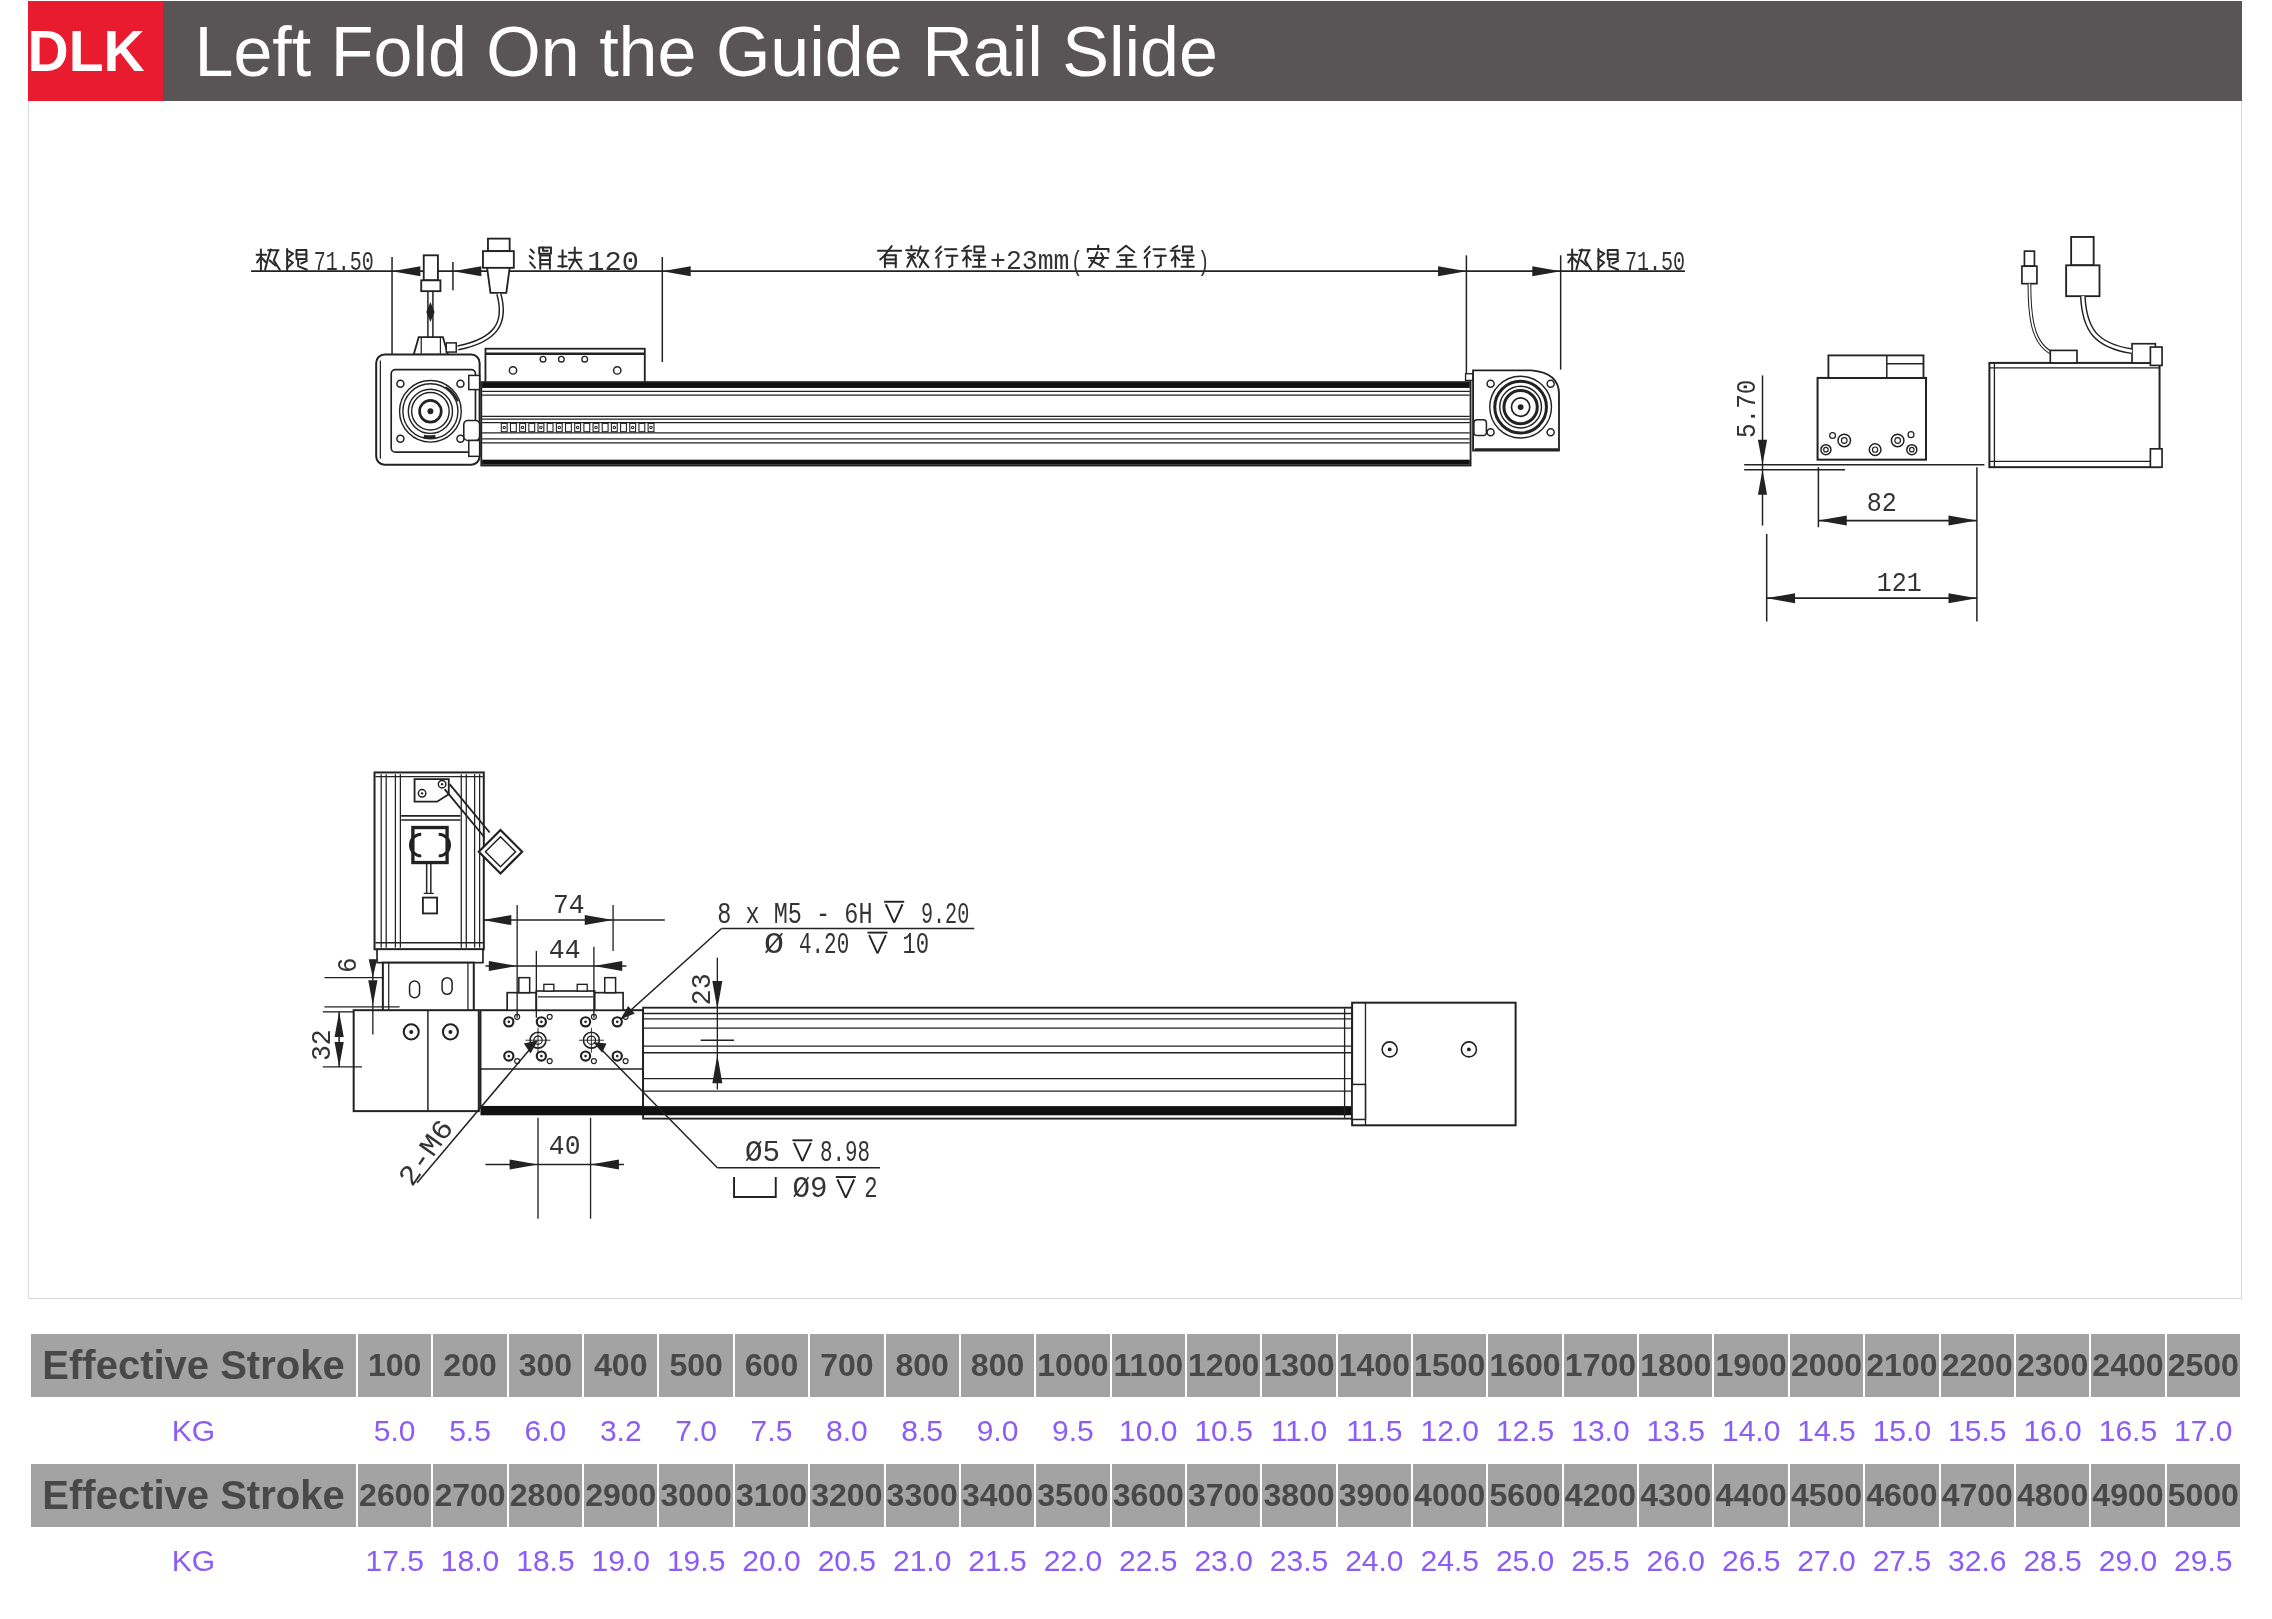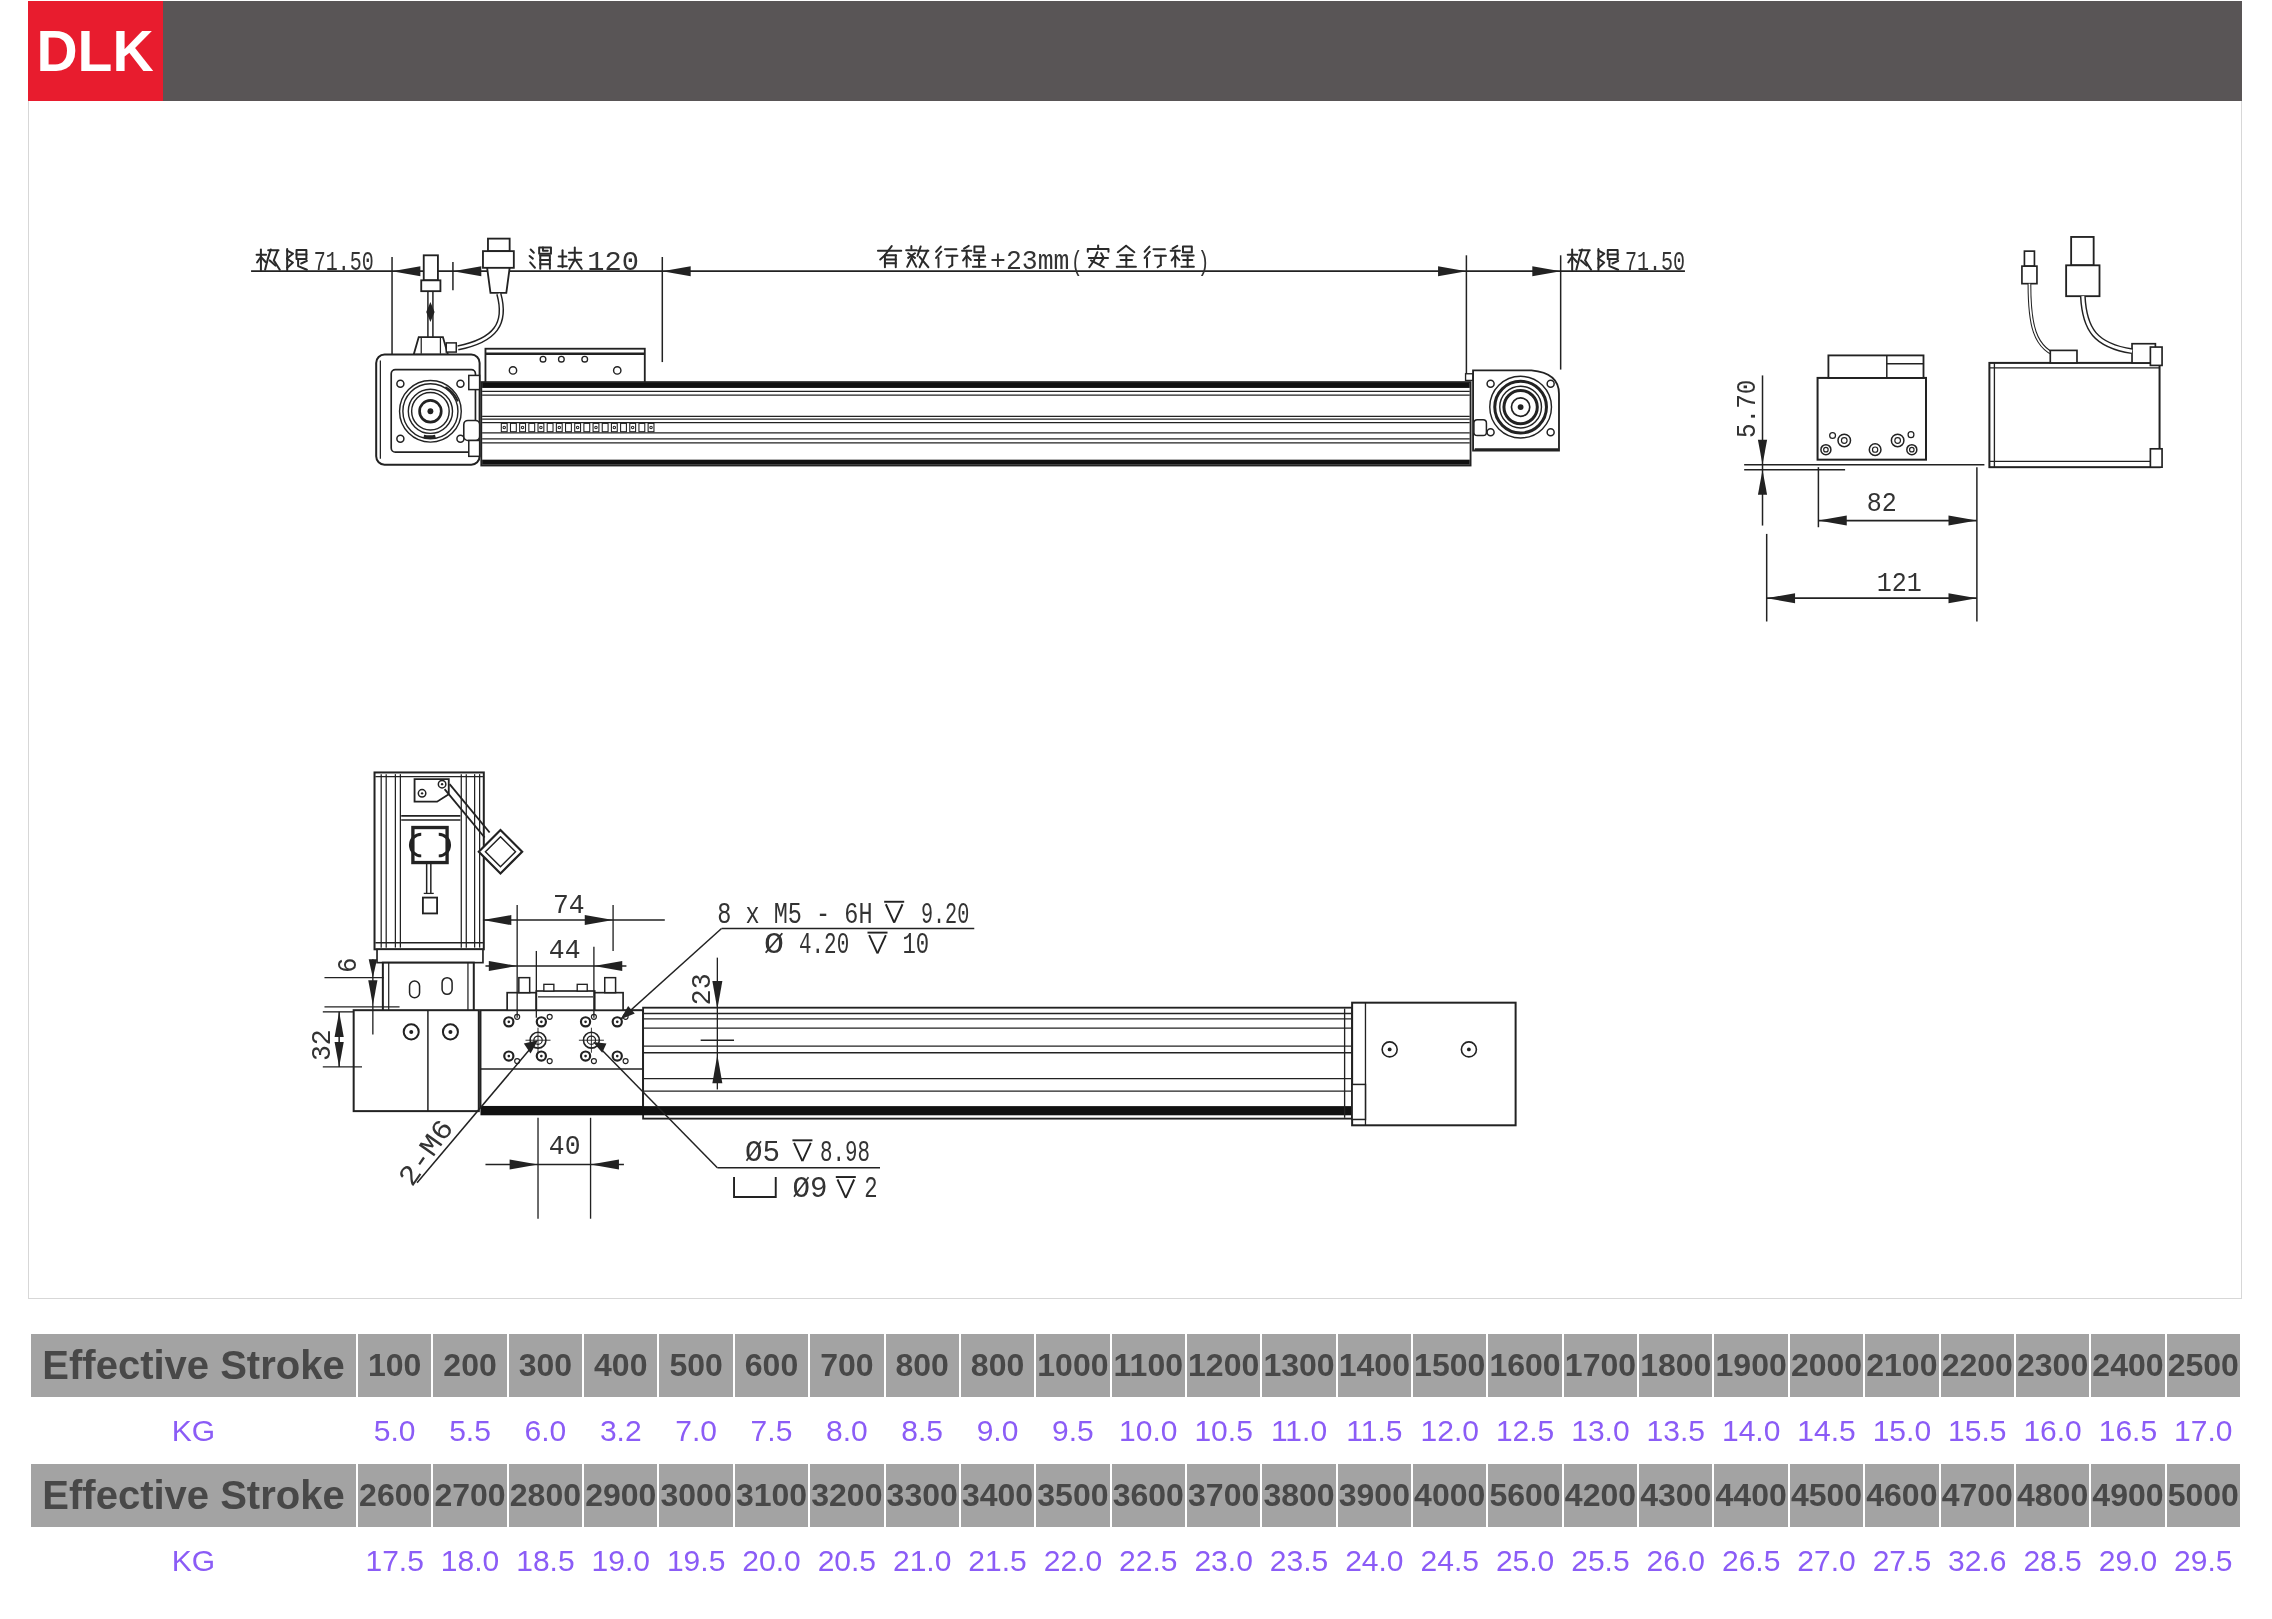--- a/index.html
+++ b/index.html
@@ -1,33 +1,34 @@
 <!DOCTYPE html>
 <html style="font-size:13.3px"><head><meta charset="utf-8">
 <style>
 html,body{margin:0;padding:0;width:2273px;height:1620px;background:#fff;overflow:hidden}
 body{font-family:"Liberation Sans",sans-serif;position:relative}
 .hdr{position:absolute;left:27.5px;top:0.8px;width:2214px;height:100px;background:#595556}
 .logo{position:absolute;left:0;top:0;width:135px;height:100px;background:#e81c2e;color:#fff;
- font-weight:bold;font-size:57px;line-height:100px;text-align:center}
+ font-weight:bold;font-size:57px;line-height:100px;text-align:left}
 .title{position:absolute;left:167px;top:0;height:100px;line-height:103px;color:#fff;font-size:70px}
 .frame{position:absolute;left:27.5px;top:101px;width:2214px;height:1198px;border:1.7px solid #d7d7d7;
  border-top:none;box-sizing:border-box}
 svg.cad{position:absolute;left:0;top:0}
 .tbl{position:absolute;left:29px;top:1332px;width:2213px;border-collapse:separate;border-spacing:2.5px;
  table-layout:fixed}
 .tbl td{height:63px;text-align:center;vertical-align:middle;padding:0}
 .tbl td.hd{background:#a3a3a3;font-weight:bold;font-size:32px;color:#484848}
 .tbl td.lab.hd{font-size:40px}
 .tbl td.kg{background:#fff;font-size:30px;color:#8b5cf6}
 </style></head>
 <body>
 <div class="frame"></div>
 <div class="hdr">
   <div class="logo">DLK</div>
+  <div class="title">Left Fold On the Guide Rail Slide</div>
 </div>
 <svg class="cad" width="2273" height="1620" viewBox="0 0 2725 1942">
 <line x1="301" y1="325" x2="2020" y2="325" stroke="#222" stroke-width="2"></line>
 <line x1="470" y1="308" x2="470" y2="436" stroke="#222" stroke-width="1.8"></line>
 <line x1="543" y1="314" x2="543" y2="348" stroke="#222" stroke-width="1.8"></line>
 <line x1="794" y1="308" x2="794" y2="434" stroke="#222" stroke-width="1.8"></line>
 <line x1="1758" y1="306" x2="1758" y2="450" stroke="#222" stroke-width="1.8"></line>
 <line x1="1871" y1="306" x2="1871" y2="443" stroke="#222" stroke-width="1.8"></line>
 <polygon points="470,325 504,319 504,331" fill="#222" stroke="none"></polygon>
 <polygon points="543,325 577,319 577,331" fill="#222" stroke="none"></polygon>

